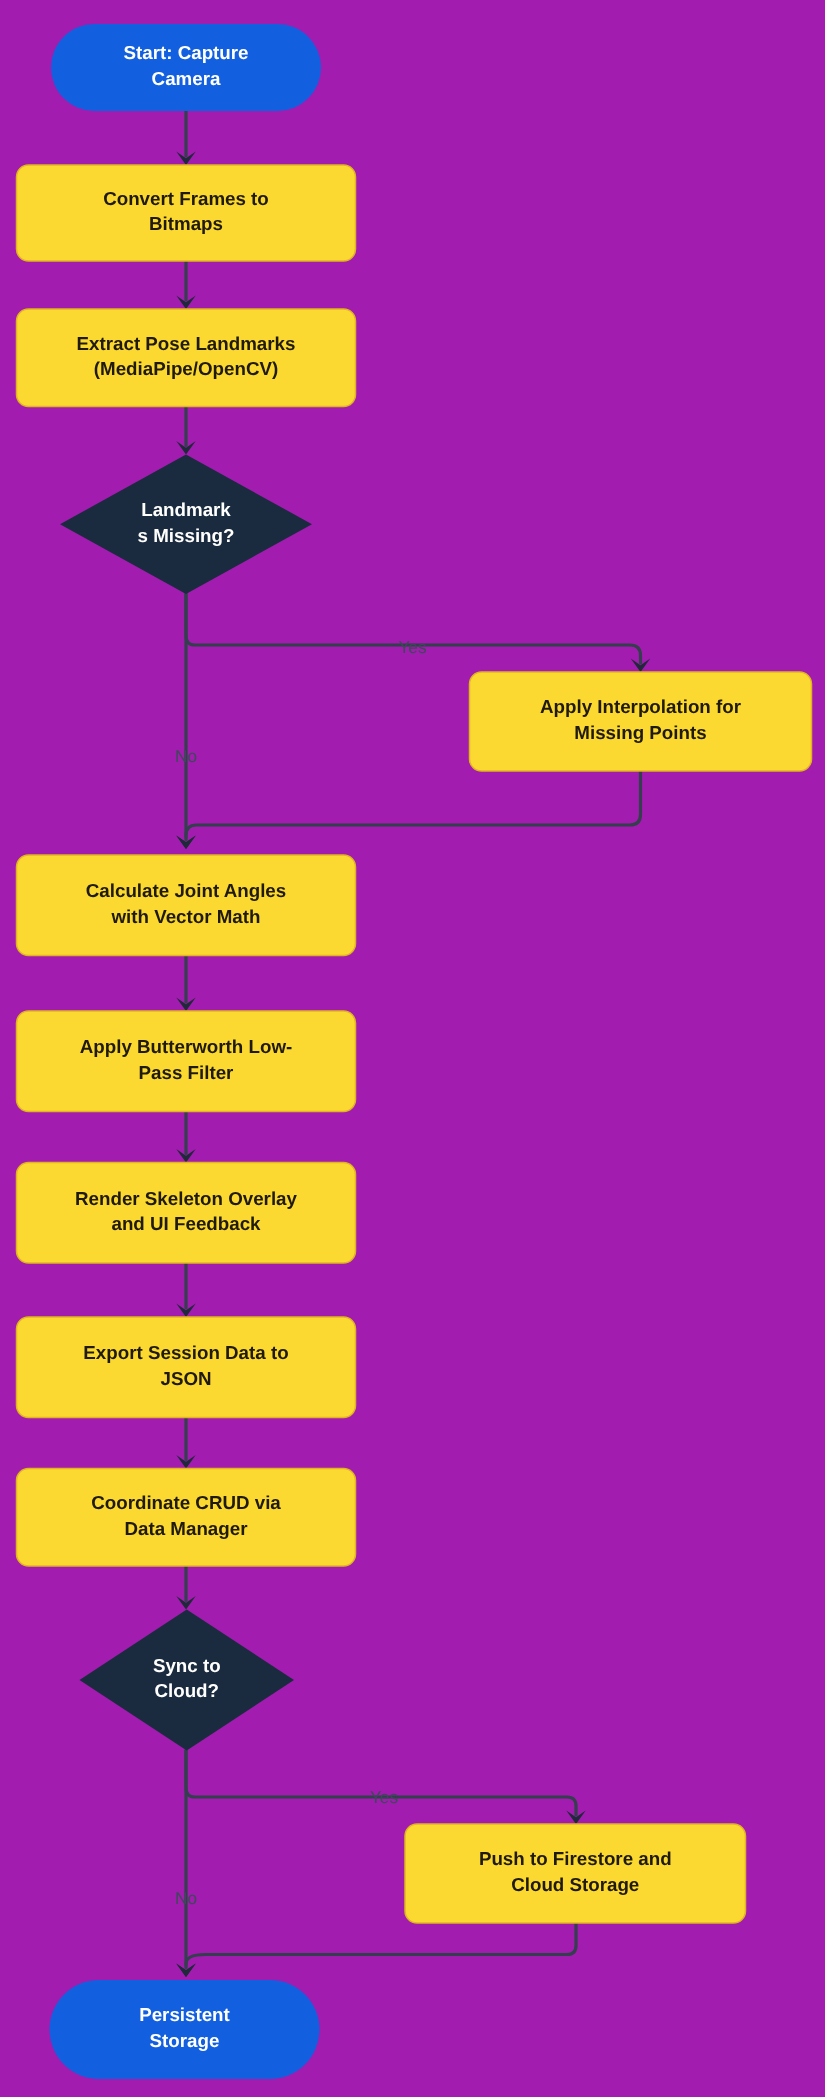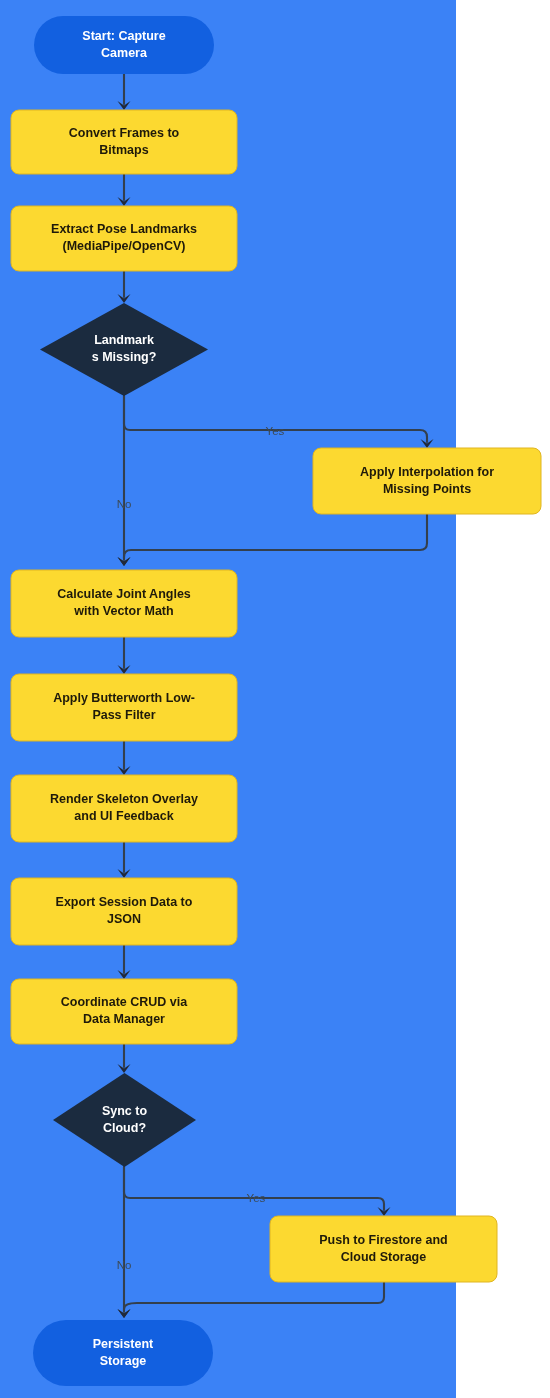--- a/index.html
+++ b/index.html
@@ -8,23 +8,23 @@
     background: #ffffff;
   }
   body {
     width: 550px;
     height: 1398px;
     font-family: "Liberation Sans", sans-serif;
     overflow: hidden;
   }
   #flowchart-root {
     position: relative;
-    width: 456px;
+    width: 550px;
     height: 1398px;
-    background: #3b82f6;
+    background: #a21caf;
   }
   svg.fc {
     display: block;
     width: 550px;
     height: 1398px;
   }
   .node-label {
     font-family: "Liberation Sans", sans-serif;
     font-weight: bold;
     font-size: 12.5px;

